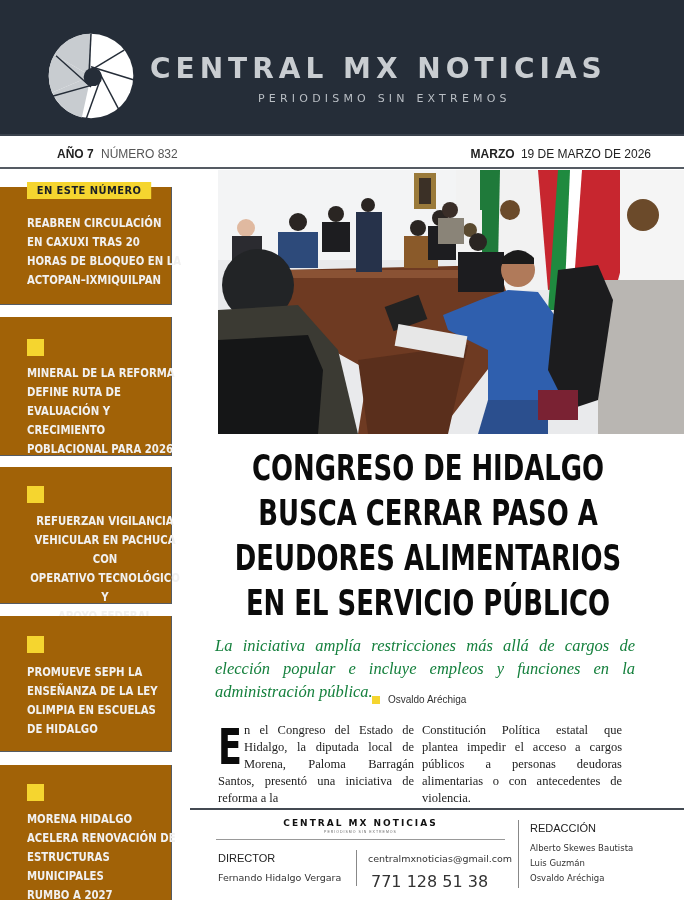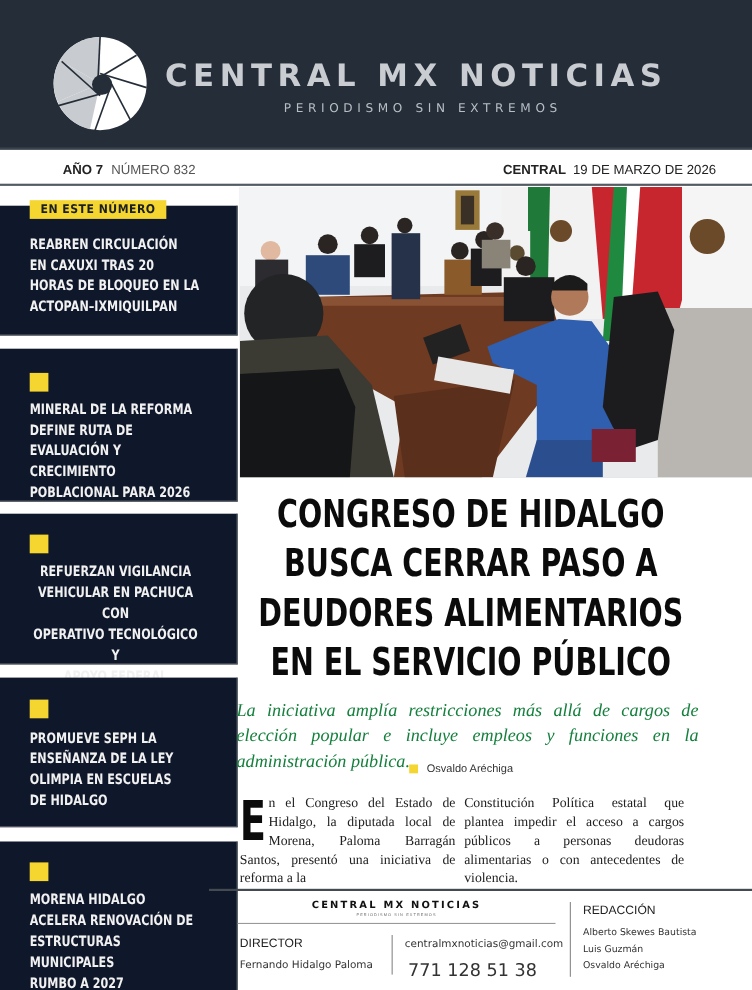--- a/index.html
+++ b/index.html
@@ -11,21 +11,21 @@
   .brand-title { position: absolute; left: 150px; top: 52px; font-family: "DejaVu Sans", sans-serif; font-weight: bold; font-size: 28px; letter-spacing: 5px; color: #c9cdd1; white-space: nowrap; }
   .brand-tagline { position: absolute; left: 258px; top: 92px; font-family: "DejaVu Sans", sans-serif; font-size: 11px; letter-spacing: 4.2px; color: #b9bec4; white-space: nowrap; }
 
   .issue-bar { position: absolute; left: 0; top: 138px; width: 684px; height: 31px; border-bottom: 2px solid #555b63; }
   .issue-left { position: absolute; left: 57px; top: 9px; font-size: 12px; color: #222; white-space: nowrap; }
   .issue-left b { font-weight: bold; margin-right: 4px; }
   .issue-left .num { color: #555; }
   .issue-right { position: absolute; right: 33px; top: 9px; font-size: 12px; color: #222; white-space: nowrap; }
   .issue-right b { font-weight: bold; margin-right: 3px; }
 
-  .sidebar-box { position: absolute; left: 0; width: 216px; background: #0f172a; border-right: 1px solid #555b63; border-bottom: 1px solid #555b63; }
+  .sidebar-box { position: absolute; left: 0; width: 172px; background: #a16207; border-right: 1px solid #555b63; border-bottom: 1px solid #555b63; }
   .sidebar-label { position: absolute; left: 27px; top: 182px; width: 138px; height: 17px; background: #f5d52f; text-align: center; font-family: "DejaVu Sans", sans-serif; font-weight: bold; font-size: 11px; line-height: 17px; letter-spacing: 0.5px; color: #1a1f26; z-index: 3; transform: scaleX(0.9); transform-origin: left center; }
   .yellow-square { position: absolute; left: 27px; width: 17px; height: 17px; background: #f5d52f; }
   .sidebar-text { position: absolute; left: 27px; width: 160px; font-family: "DejaVu Sans", sans-serif; font-weight: bold; font-size: 13px; line-height: 19px; color: #f1f1f1; transform: scaleX(0.78); transform-origin: left top; width: 200px; }
 
   .photo { position: absolute; left: 218px; top: 170px; width: 466px; height: 264px; overflow: hidden; background: #bfc3c6; }
   .headline-wrap { position: absolute; left: 140px; top: 446px; width: 576px; text-align: center; }
 
   .subtitle { position: absolute; left: 215px; top: 634px; width: 420px; font-family: "Liberation Serif", serif; font-style: italic; font-size: 16.5px; line-height: 23px; color: #15803d; text-align: justify; }
 
   .byline { position: absolute; left: 372px; top: 694px; font-size: 10px; color: #333; white-space: nowrap; }
@@ -68,21 +68,21 @@
   <div class="brand-title">CENTRAL MX NOTICIAS</div>
   <div class="brand-tagline">PERIODISMO SIN EXTREMOS</div>
 </header>
 
 <div class="issue-bar">
   <div class="issue-left">
     <b>AÑO 7</b>
     <span class="num">NÚMERO 832</span>
   </div>
   <div class="issue-right">
-    <b>CENTRAL</b>
+    <b>MARZO</b>
     <span>19 DE MARZO DE 2026</span>
   </div>
 </div>
 
 <aside>
   <div class="sidebar-label">EN ESTE NÚMERO</div>
 
   <div class="sidebar-box" style="top:187px;height:118px;">
     <div class="sidebar-text" style="top:26px;">
       <div>REABREN CIRCULACIÓN</div>
@@ -214,21 +214,21 @@
   <span>Constitución Política estatal que plantea impedir el acceso a cargos públicos a personas deudoras alimentarias o con antecedentes de violencia.</span>
 </div>
 
 <footer>
   <div class="footer-rule"></div>
   <div class="footer-brand">CENTRAL MX NOTICIAS</div>
   <div class="footer-brand-sub">PERIODISMO SIN EXTREMOS</div>
   <div class="footer-rule2"></div>
 
   <div class="footer-h" style="left:218px;top:852px;">DIRECTOR</div>
-  <div class="footer-t" style="left:218px;top:872px;">Fernando Hidalgo Paloma</div>
+  <div class="footer-t" style="left:218px;top:872px;">Fernando Hidalgo Vergara</div>
 
   <div class="footer-vdiv" style="left:356px;top:850px;height:36px;"></div>
 
   <div class="footer-t" style="left:368px;top:853px;">centralmxnoticias@gmail.com</div>
   <div class="footer-t" style="left:371px;top:872px;font-size:16px;">771 128 51 38</div>
 
   <div class="footer-vdiv" style="left:518px;top:820px;height:68px;"></div>
 
   <div class="footer-h" style="left:530px;top:822px;">REDACCIÓN</div>
   <div class="footer-s" style="left:530px;top:843px;">Alberto Skewes Bautista</div>

